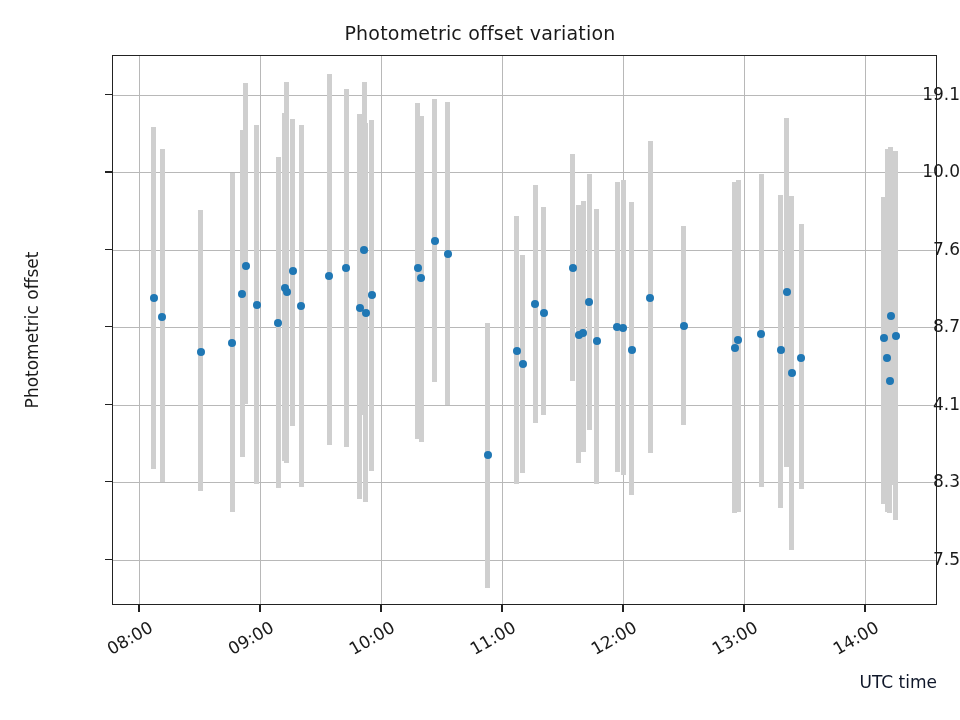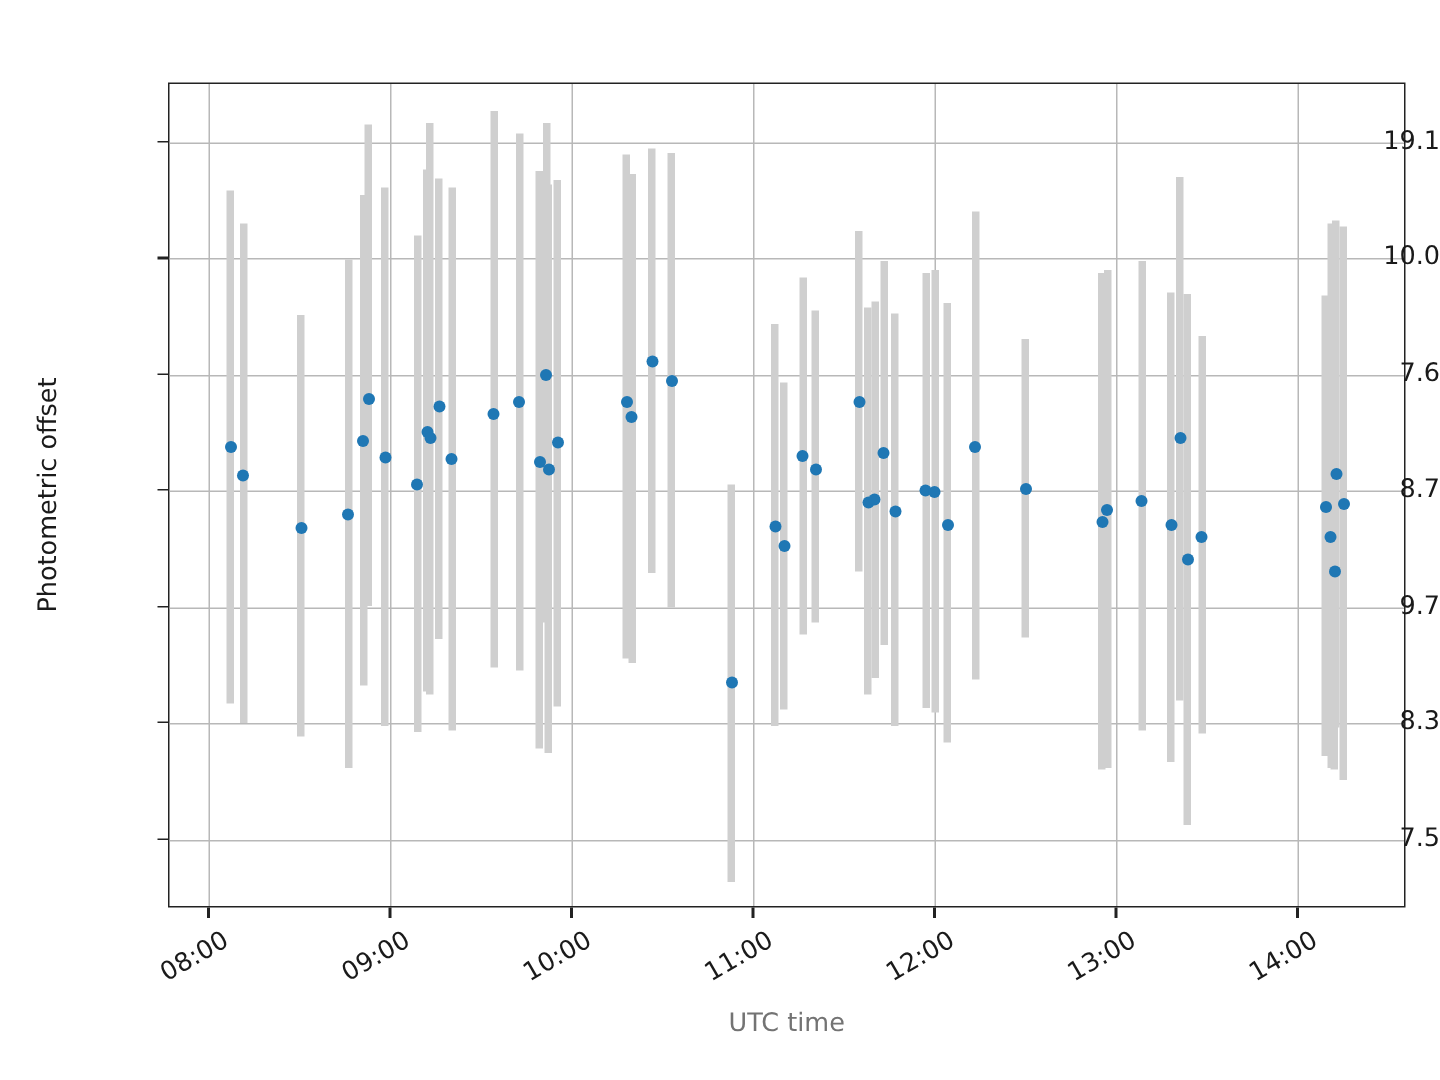--- a/index.html
+++ b/index.html
@@ -115,30 +115,31 @@
     color: #1a1a1a;
     text-align: center;
     transform-origin: 0 0;
     transform: translate(22px, 605px) rotate(-90deg);
   }
   #xlabel {
     position: absolute;
     left: 112px;
     top: 672px;
     width: 825px;
-    text-align: center;
-    font-size: 17px;
-    color: #737373;
+    text-align: right;
+    font-size: 17px;
+    color: #0f172a;
   }
 </style>
 </head>
 <body>
 
 <div id="figure">
 
+  <div id="chart-title">Photometric offset variation</div>
 
   <div id="plot-area">
     <div id="grid-layer">
         <div class="gridline h" style="top: 503.5px;"></div>
         <div class="gridline h" style="top: 426.1px;"></div>
         <div class="gridline h" style="top: 348.6px;"></div>
         <div class="gridline h" style="top: 271.1px;"></div>
         <div class="gridline h" style="top: 193.7px;"></div>
         <div class="gridline h" style="top: 116.2px;"></div>
         <div class="gridline h" style="top: 38.7px;"></div>
@@ -253,21 +254,21 @@
         <div class="marker" style="left: 782.6px; top: 279.6px; background: rgb(31, 119, 180);"></div>
       </div>
   </div>
 
   <div id="y-axis">
       <div class="tick ytick-mark" style="position: absolute; top: 558.5px;"></div>
       <div class="ytick-label" style="top: 558.5px;">7.5</div>
       <div class="tick ytick-mark" style="position: absolute; top: 481.1px;"></div>
       <div class="ytick-label" style="top: 481.1px;">8.3</div>
       <div class="tick ytick-mark" style="position: absolute; top: 403.6px;"></div>
-      <div class="ytick-label" style="top: 403.6px;">9.7</div>
+      <div class="ytick-label" style="top: 403.6px;">4.1</div>
       <div class="tick ytick-mark" style="position: absolute; top: 326.1px;"></div>
       <div class="ytick-label" style="top: 326.1px;">8.7</div>
       <div class="tick ytick-mark" style="position: absolute; top: 248.7px;"></div>
       <div class="ytick-label" style="top: 248.7px;">7.6</div>
       <div class="tick ytick-mark" style="position: absolute; top: 171.2px;"></div>
       <div class="ytick-label" style="top: 171.2px;">10.0</div>
       <div class="tick ytick-mark" style="position: absolute; top: 93.7px;"></div>
       <div class="ytick-label" style="top: 93.7px;">19.1</div>
     </div>
   <div id="x-axis">

